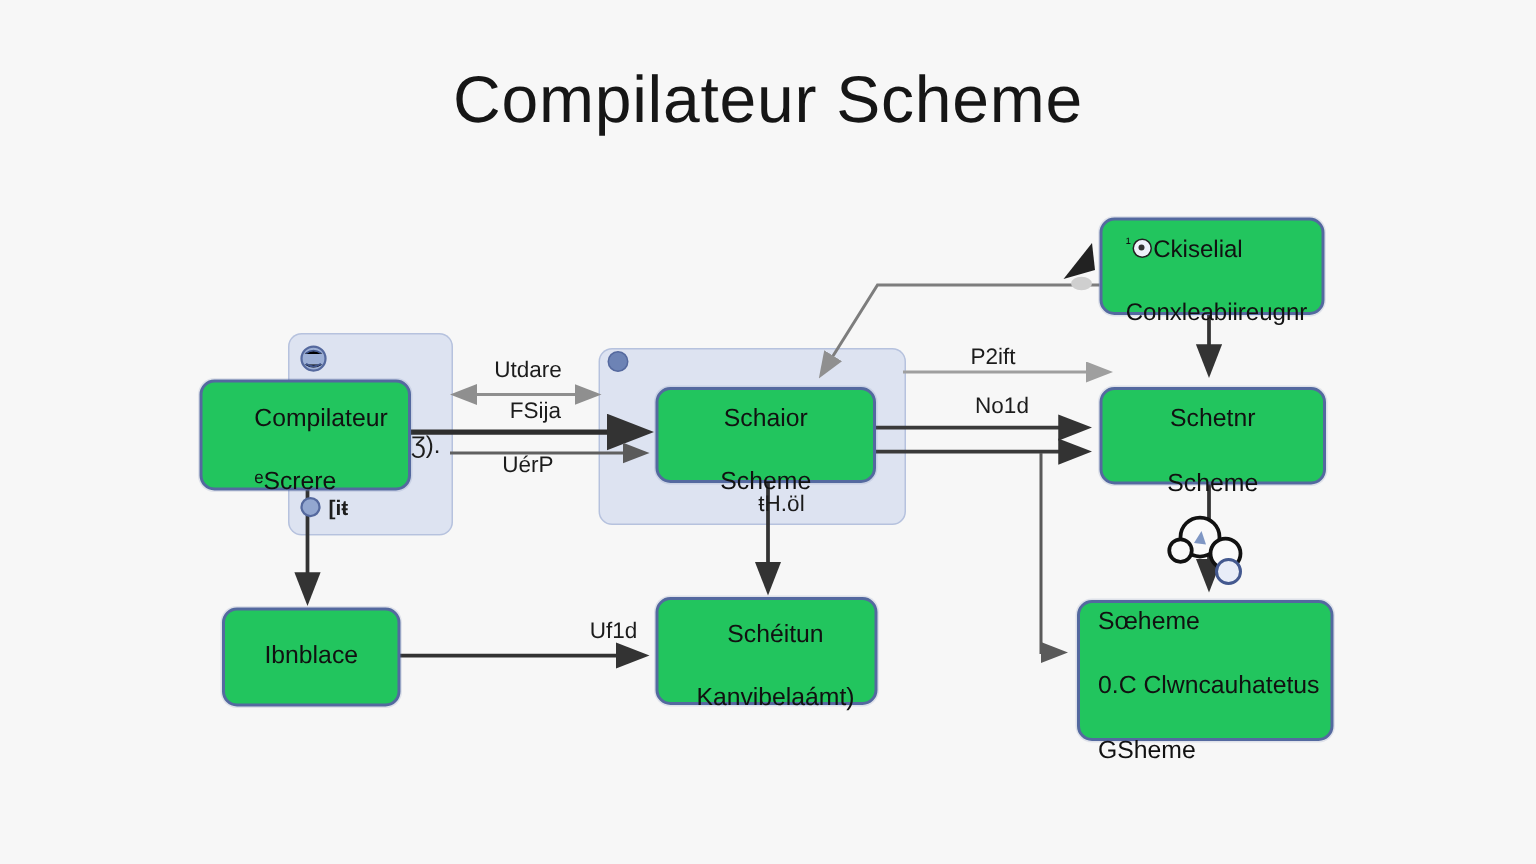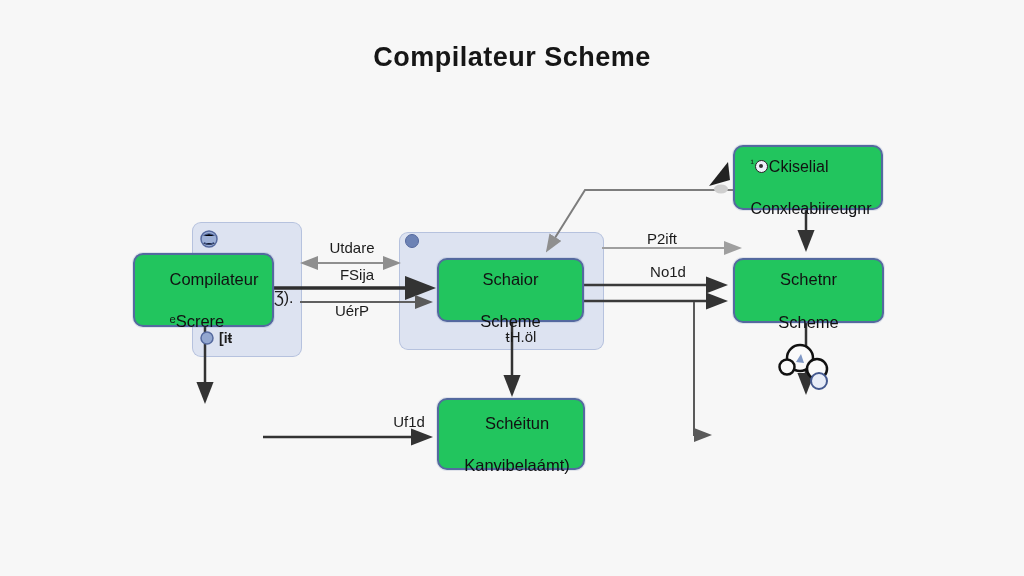--- a/index.html
+++ b/index.html
@@ -4,21 +4,21 @@
 <style>
   html,body{margin:0;padding:0;}
   #stage{
     position:relative;width:1024px;height:576px;overflow:hidden;
     background:#f7f7f7;
     font-family:"Liberation Sans", sans-serif;
     color:#141414;
   }
   .title{
     position:absolute;left:0;top:42px;width:1024px;text-align:center;
-    font-size:27px;font-weight:bold;letter-spacing:.5px;color:#161616;
+    font-size:44px;font-weight:normal;letter-spacing:.5px;color:#161616;
   }
   .container{
     position:absolute;border-radius:9px;
     background:rgba(205,214,238,.62);
     border:1.5px solid rgba(150,165,205,.55);
   }
   .node{
     position:absolute;border-radius:10px;
     background:#22c55e;border:2.5px solid #54699f;
     box-shadow:0 0 0 1px rgba(84,105,159,.15);
@@ -155,28 +155,38 @@
     </span>
   </div>
 
   <div class="node" style="left:733px;top:258px;width:147px;height:61px;justify-content:center;">
     <span class="txt">
       <span>Schetnr</span><br>
       <span>Scheme</span>
     </span>
   </div>
 
+  <div class="node" style="left:148px;top:405px;width:115px;height:62px;">
+    <span class="txt">Ibnblace</span>
+  </div>
 
   <div class="node" style="left:437px;top:398px;width:144px;height:68px;">
     <span class="txt" style="padding-left:12px;">
       <span>Schéitun</span><br>
       <span>Kanvibelaámt)</span>
     </span>
   </div>
 
+  <div class="node" style="left:718px;top:400px;width:167px;height:90px;justify-content:flex-start;">
+    <span class="txt left" style="padding-left:12px;">
+      <span>Sœheme</span><br>
+      <span>0.C Clwncauhatetus</span><br>
+      <span>GSheme</span>
+    </span>
+  </div>
 
   <div class="lbl" style="left:352px;top:247px;">Utdare</div>
   <div class="lbl" style="left:357px;top:274px;">FSija</div>
   <div class="lbl" style="left:352px;top:310px;">UérP</div>
   <div class="lbl" style="left:662px;top:238px;">P2ift</div>
   <div class="lbl" style="left:668px;top:271px;">No1d</div>
   <div class="lbl" style="left:480px;top:336px;margin-left:41px;">ŧH.öl</div>
   <div class="lbl" style="left:409px;top:421px;">Uf1d</div>
 
   <div class="deco-text" style="left:274px;top:289px;font-size:16px;">Ʒ).</div>

